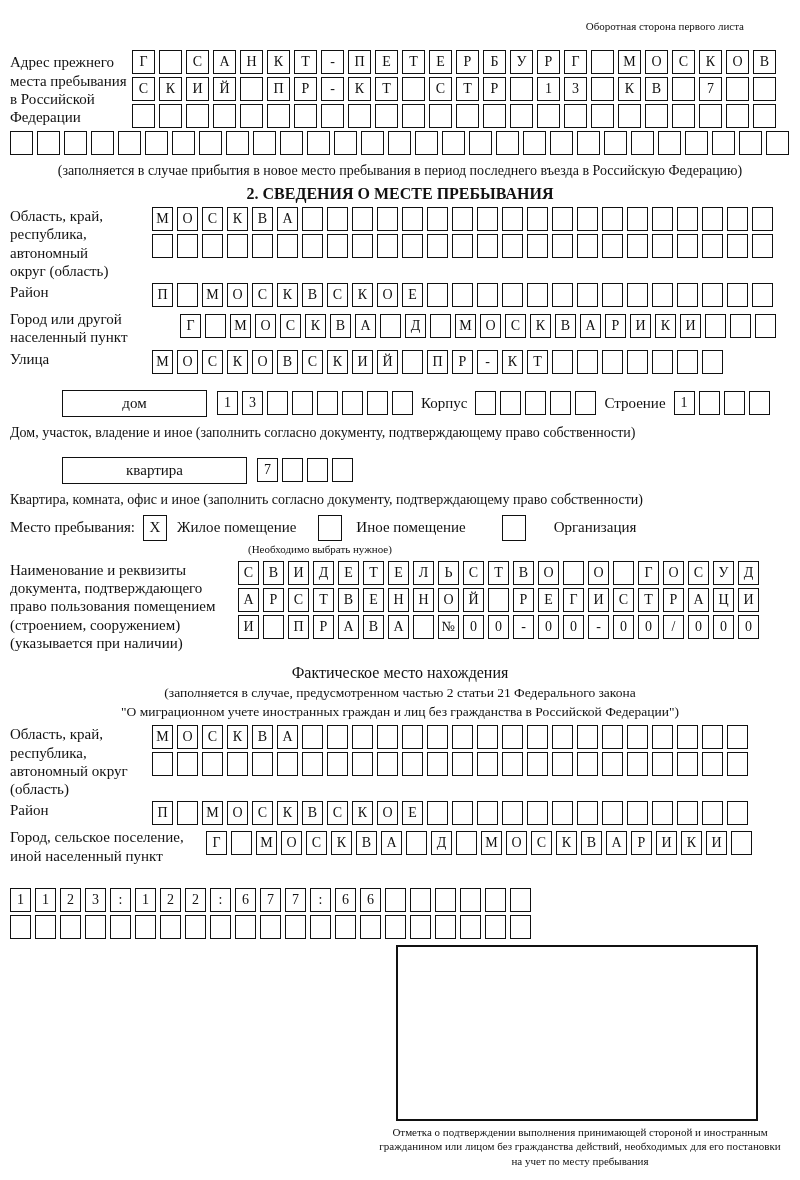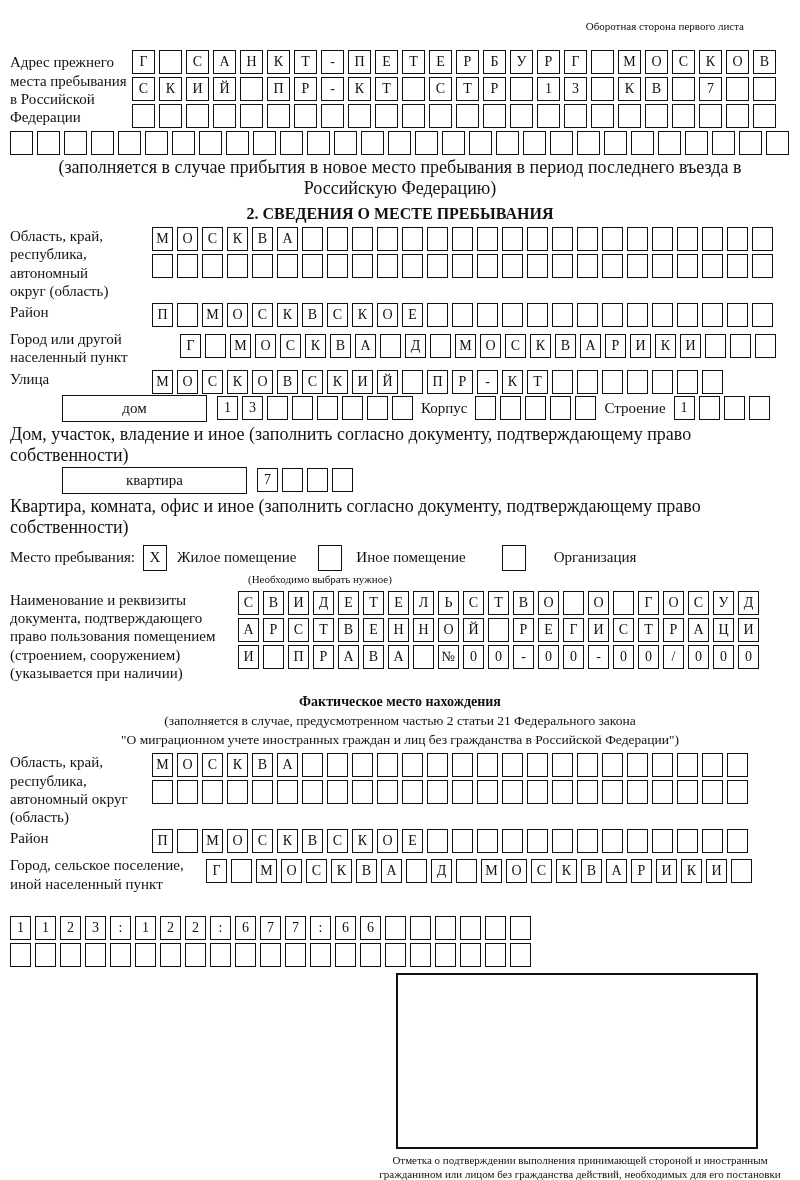--- a/index.html
+++ b/index.html
@@ -25,61 +25,61 @@
   .rows { display: flex; flex-direction: column; gap: 3px; }
   .cells { display: flex; gap: 4px; }
   .box {
     width: 21px; height: 24px;
     border: 1.7px solid #111;
     display: inline-flex; align-items: center; justify-content: center;
     font-size: 14px; line-height: 1; background: #fff; flex: 0 0 auto;
   }
   .g-top .box, .g-extra .box { width: 23px; }
   .caption {
-    font-size: 18px;
+    font-size: 14px;
     text-align: center;
-    margin-top: 2px;
+    margin-top: 8px;
   }
   .sec-title {
     font-size: 16px; font-weight: bold; text-align: center;
     margin-top: 6px; margin-bottom: 4px;
   }
   
   .prev-label { width: 122px; flex: 0 0 122px; padding-top: 2px; }
   .g-extra { margin-top: 3px; }
   
   .w-oblast { width: 142px; flex: 0 0 142px; }
   .lbl-narrow { width: 112px; }
   .w-raion { width: 142px; flex: 0 0 142px; }
   .w-gorod { width: 170px; flex: 0 0 170px; }
   .w-gorod .lbl { width: 162px; }
   .w-ulitsa { width: 142px; flex: 0 0 142px; }
   
-  .inline-row { display: flex; align-items: center; margin-top: 1px; }
+  .inline-row { display: flex; align-items: center; margin-top: 16px; }
   .wide-box {
     border: 1.7px solid #111; height: 27px;
     display: flex; align-items: center; justify-content: center;
     font-size: 15px;
   }
   .dom-box { width: 145px; margin-left: 52px; margin-right: 10px; }
   .kv-box { width: 185px; margin-left: 52px; margin-right: 10px; }
   .inline-lbl { font-size: 15px; margin: 0 8px; }
   
   .check-row { display: flex; align-items: center; margin-top: 7px; font-size: 15px; }
   .checkbox {
     width: 24px; height: 26px; border: 1.7px solid #111;
     display: inline-flex; align-items: center; justify-content: center;
     font-size: 15px; flex: 0 0 auto;
   }
   .check-note { font-size: 11px; margin-left: 238px; margin-top: 2px; }
   
   .w-doc { width: 228px; flex: 0 0 228px; }
   .w-doc .lbl { width: 220px; }
   
-  .fact-title { font-size: 14px; font-weight: bold; text-align: center; margin-top: 12px; }
+  .fact-title { font-size: 16px; font-weight: normal; text-align: center; margin-top: 12px; }
   .fact-note { font-size: 13.5px; text-align: center; margin-top: 3px; }
   .w-factobl { width: 142px; flex: 0 0 142px; }
   .w-factobl .lbl { width: 138px; }
   .w-factgorod { width: 196px; flex: 0 0 196px; }
   .w-factgorod .lbl { width: 190px; }
   .w-kad { width: 218px; flex: 0 0 218px; }
   .w-kad .lbl { width: 185px; }
   .kad-rows { padding-top: 20px; }
   
   .stamp-rect {

